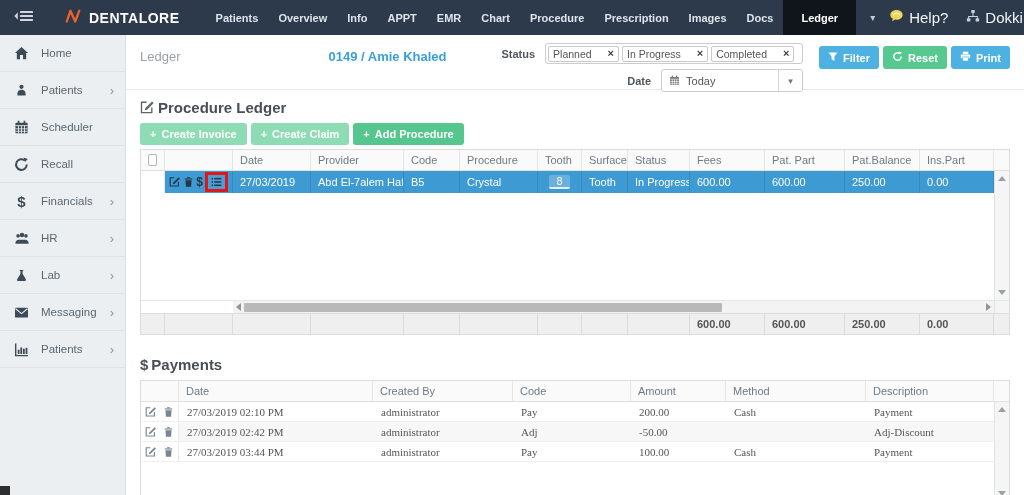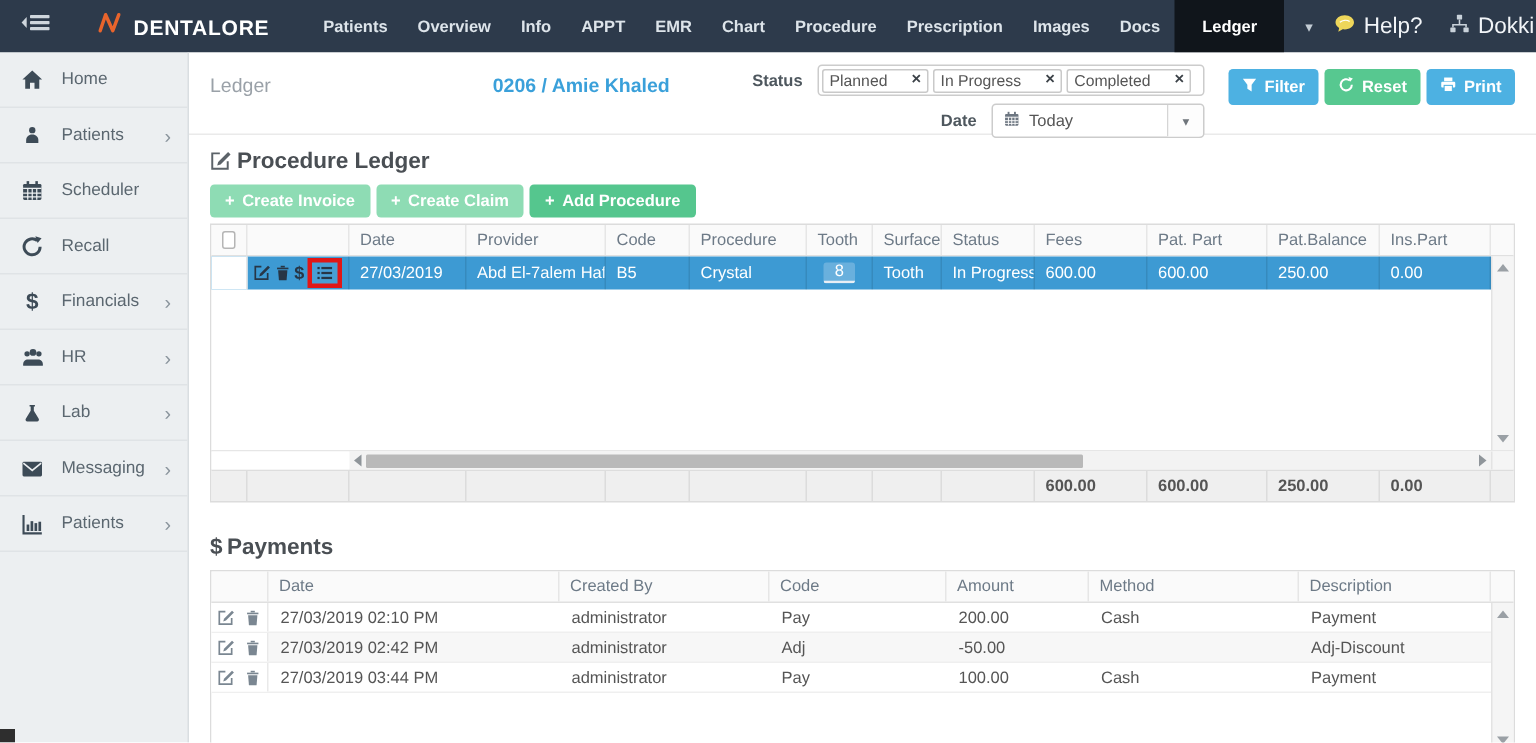--- a/index.html
+++ b/index.html
@@ -90,21 +90,21 @@
   .hs-right { border-left:5px solid #8f959a; margin-left:auto; margin-right:3px; }
   .hs-thumb { width:478px; height:9px; background:#b9b9b9; border-radius:1px; cursor:grab; }
   .hs-corner { width:15px; background:#f5f5f5; border-left:1px solid #e3e3e3; }
 
   .t-foot { display:flex; background:#efefef; border-top:1px solid #ddd; height:21px; }
   .t-foot .cell { padding:4px 7px; border-right:1px solid #dcdcdc; font-weight:bold; color:#555; }
 
   
   .ycol-act{width:38px}.ycol-date{width:194px}.ycol-cb{width:140px}.ycol-code{width:118px}.ycol-amt{width:95px}.ycol-meth{width:140px}.ycol-desc{flex:1}.ycol-stub{width:15px;border-right:none!important}
   .pay-body { display:flex; height:99px; }
-  .yrow { display:flex; height:20px; border-bottom:1px solid #efefef; background:#fff; cursor:pointer; }
+  .yrow { display:flex; height:20px; border-bottom:1px solid #efefef; background:#fff; cursor:pointer;font-family:Liberation Serif, serif; }
   .yrow.striped { background:#f7f7f7; }
   .yrow .cell { padding:4px 8px; display:flex; align-items:center; }
   .yrow .ycol-act { justify-content:center; gap:6px; color:#7a8691; border-right:1px solid #e9e9e9; background:#fff; padding:0; }
 
   .corner-artifact { position:absolute; left:0; bottom:0; width:10px; height:9px; background:#2e2e2e; }
 </style>
 </head>
 <body>
 
 <div class="screen">
@@ -266,21 +266,21 @@
           </span>
         <span>Patients</span>
         <span class="side-chevron">›</span>
       </div>
     </aside>
 
     <main class="main">
 
       <div class="page-header">
         <span class="page-title">Ledger</span>
-        <a class="patient-link">0206 / Amie Khaled</a>
+        <a class="patient-link">0149 / Amie Khaled</a>
         <div class="filter-form">
           <div class="form-row">
             <span class="form-label">Status</span>
             <div class="tag-input">
               <span class="tag">
                 <span>Planned</span>
                 <span class="tag-x">×</span>
               </span>
               <span class="tag">
                 <span>In Progress</span>

